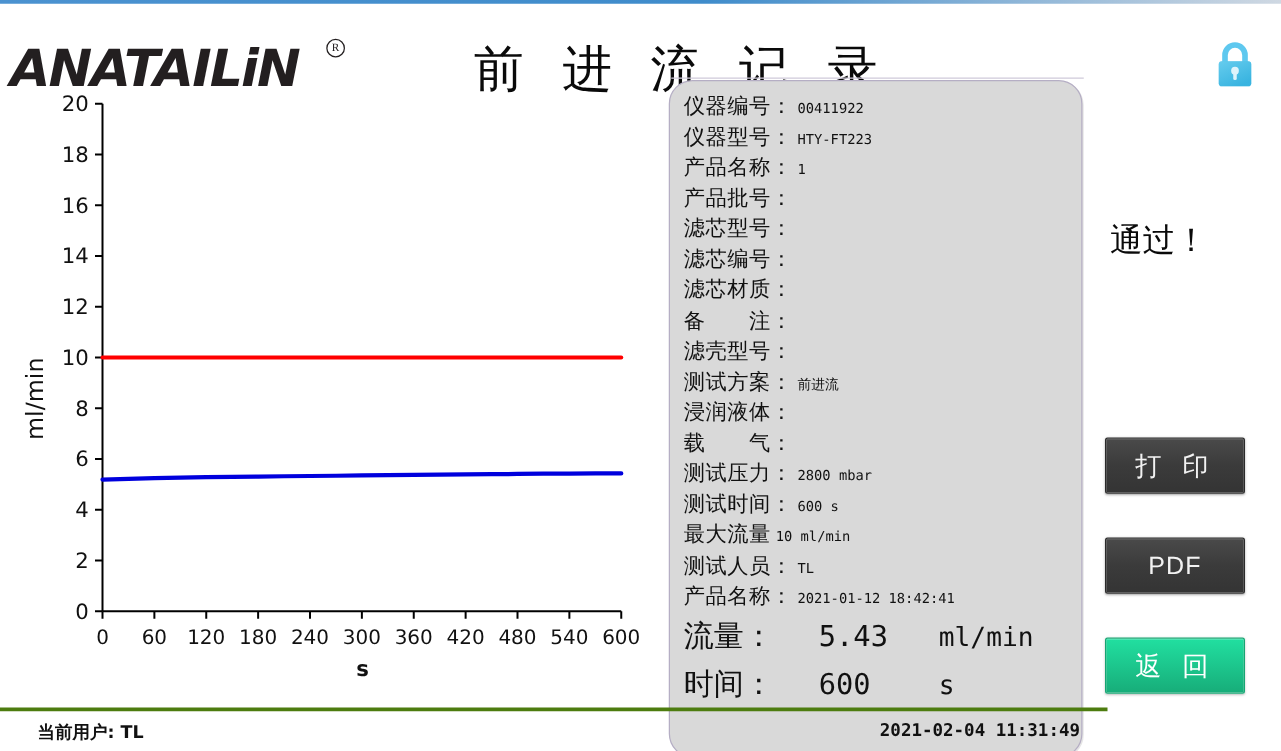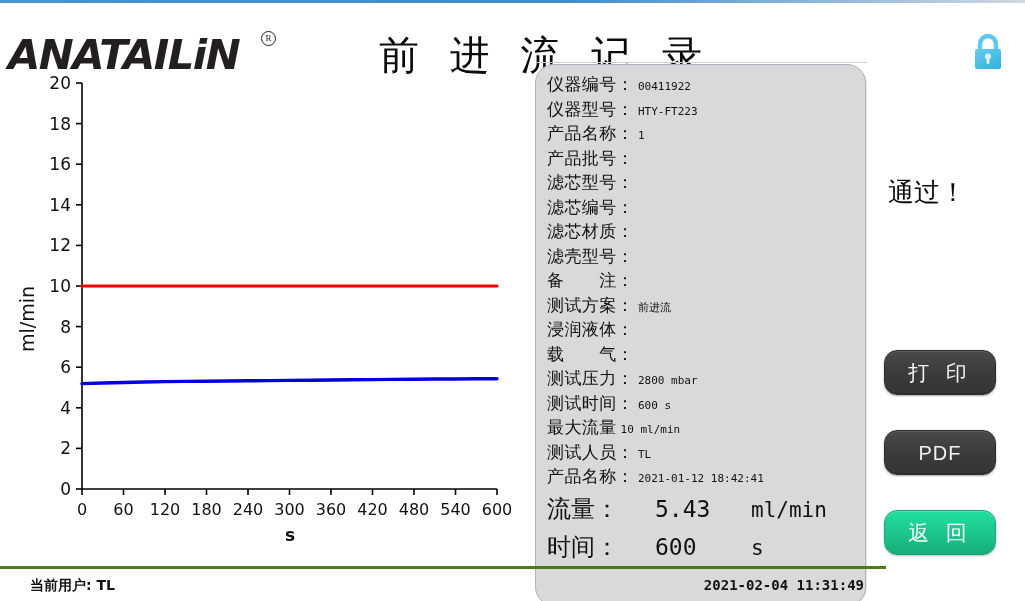--- a/index.html
+++ b/index.html
@@ -155,21 +155,21 @@
     position: absolute;
     left: 888px; top: 175px;
     font-family: "DejaVu Sans", sans-serif;
     font-size: 26px;
     color: #0a0a0a;
     white-space: nowrap;
   }
   .btn {
     position: absolute;
     width: 112px; height: 45px;
-    border-radius: 13px;
+    border-radius: 2px;
     font-family: "DejaVu Sans", sans-serif;
     font-size: 21px;
     letter-spacing: 5px;
     color: #f2f2f2;
     text-align: center;
     line-height: 45px;
     box-sizing: border-box;
     cursor: pointer;
     user-select: none;
   }
@@ -327,25 +327,25 @@
         </div>
         <div class="info-row">
           <span class="info-label">滤芯编号：</span>
           <span class="info-value"></span>
         </div>
         <div class="info-row">
           <span class="info-label">滤芯材质：</span>
           <span class="info-value"></span>
         </div>
         <div class="info-row">
+          <span class="info-label">备　　注：</span>
+          <span class="info-value"></span>
+        </div>
+        <div class="info-row">
           <span class="info-label">滤壳型号：</span>
-          <span class="info-value"></span>
-        </div>
-        <div class="info-row">
-          <span class="info-label">备　　注：</span>
           <span class="info-value"></span>
         </div>
         <div class="info-row">
           <span class="info-label">测试方案：</span>
           <span class="info-value">前进流</span>
         </div>
         <div class="info-row">
           <span class="info-label">浸润液体：</span>
           <span class="info-value"></span>
         </div>

